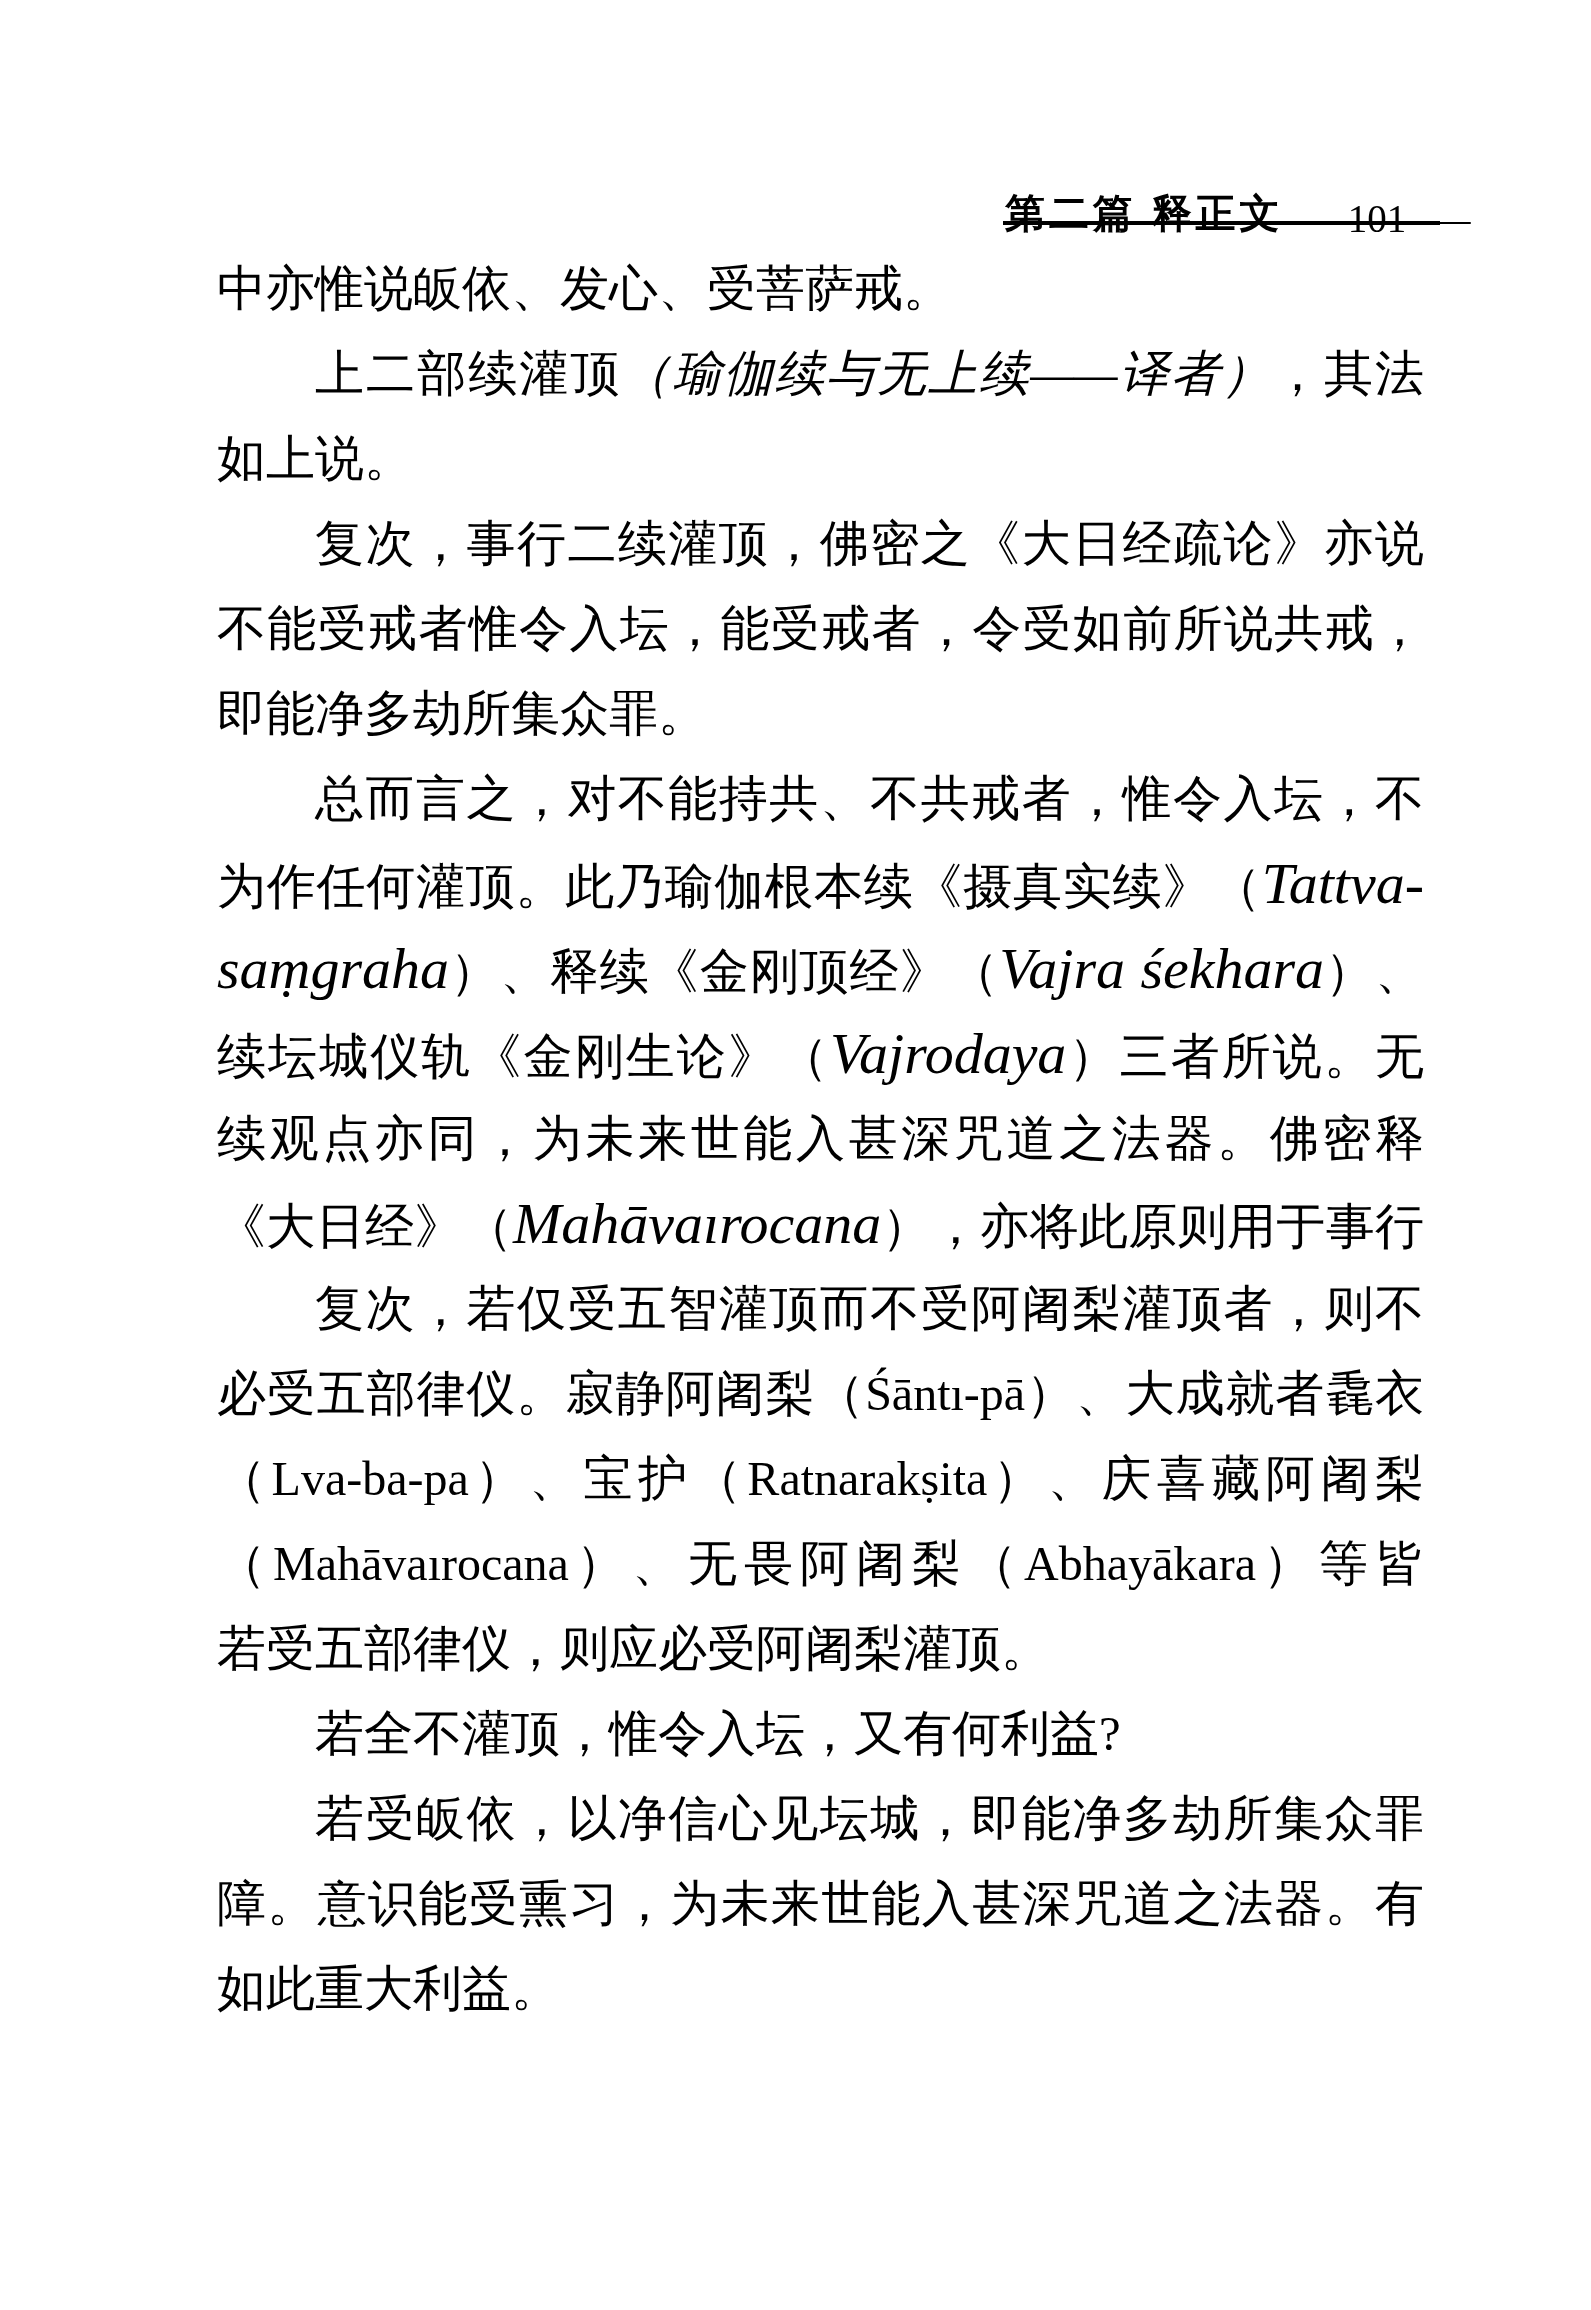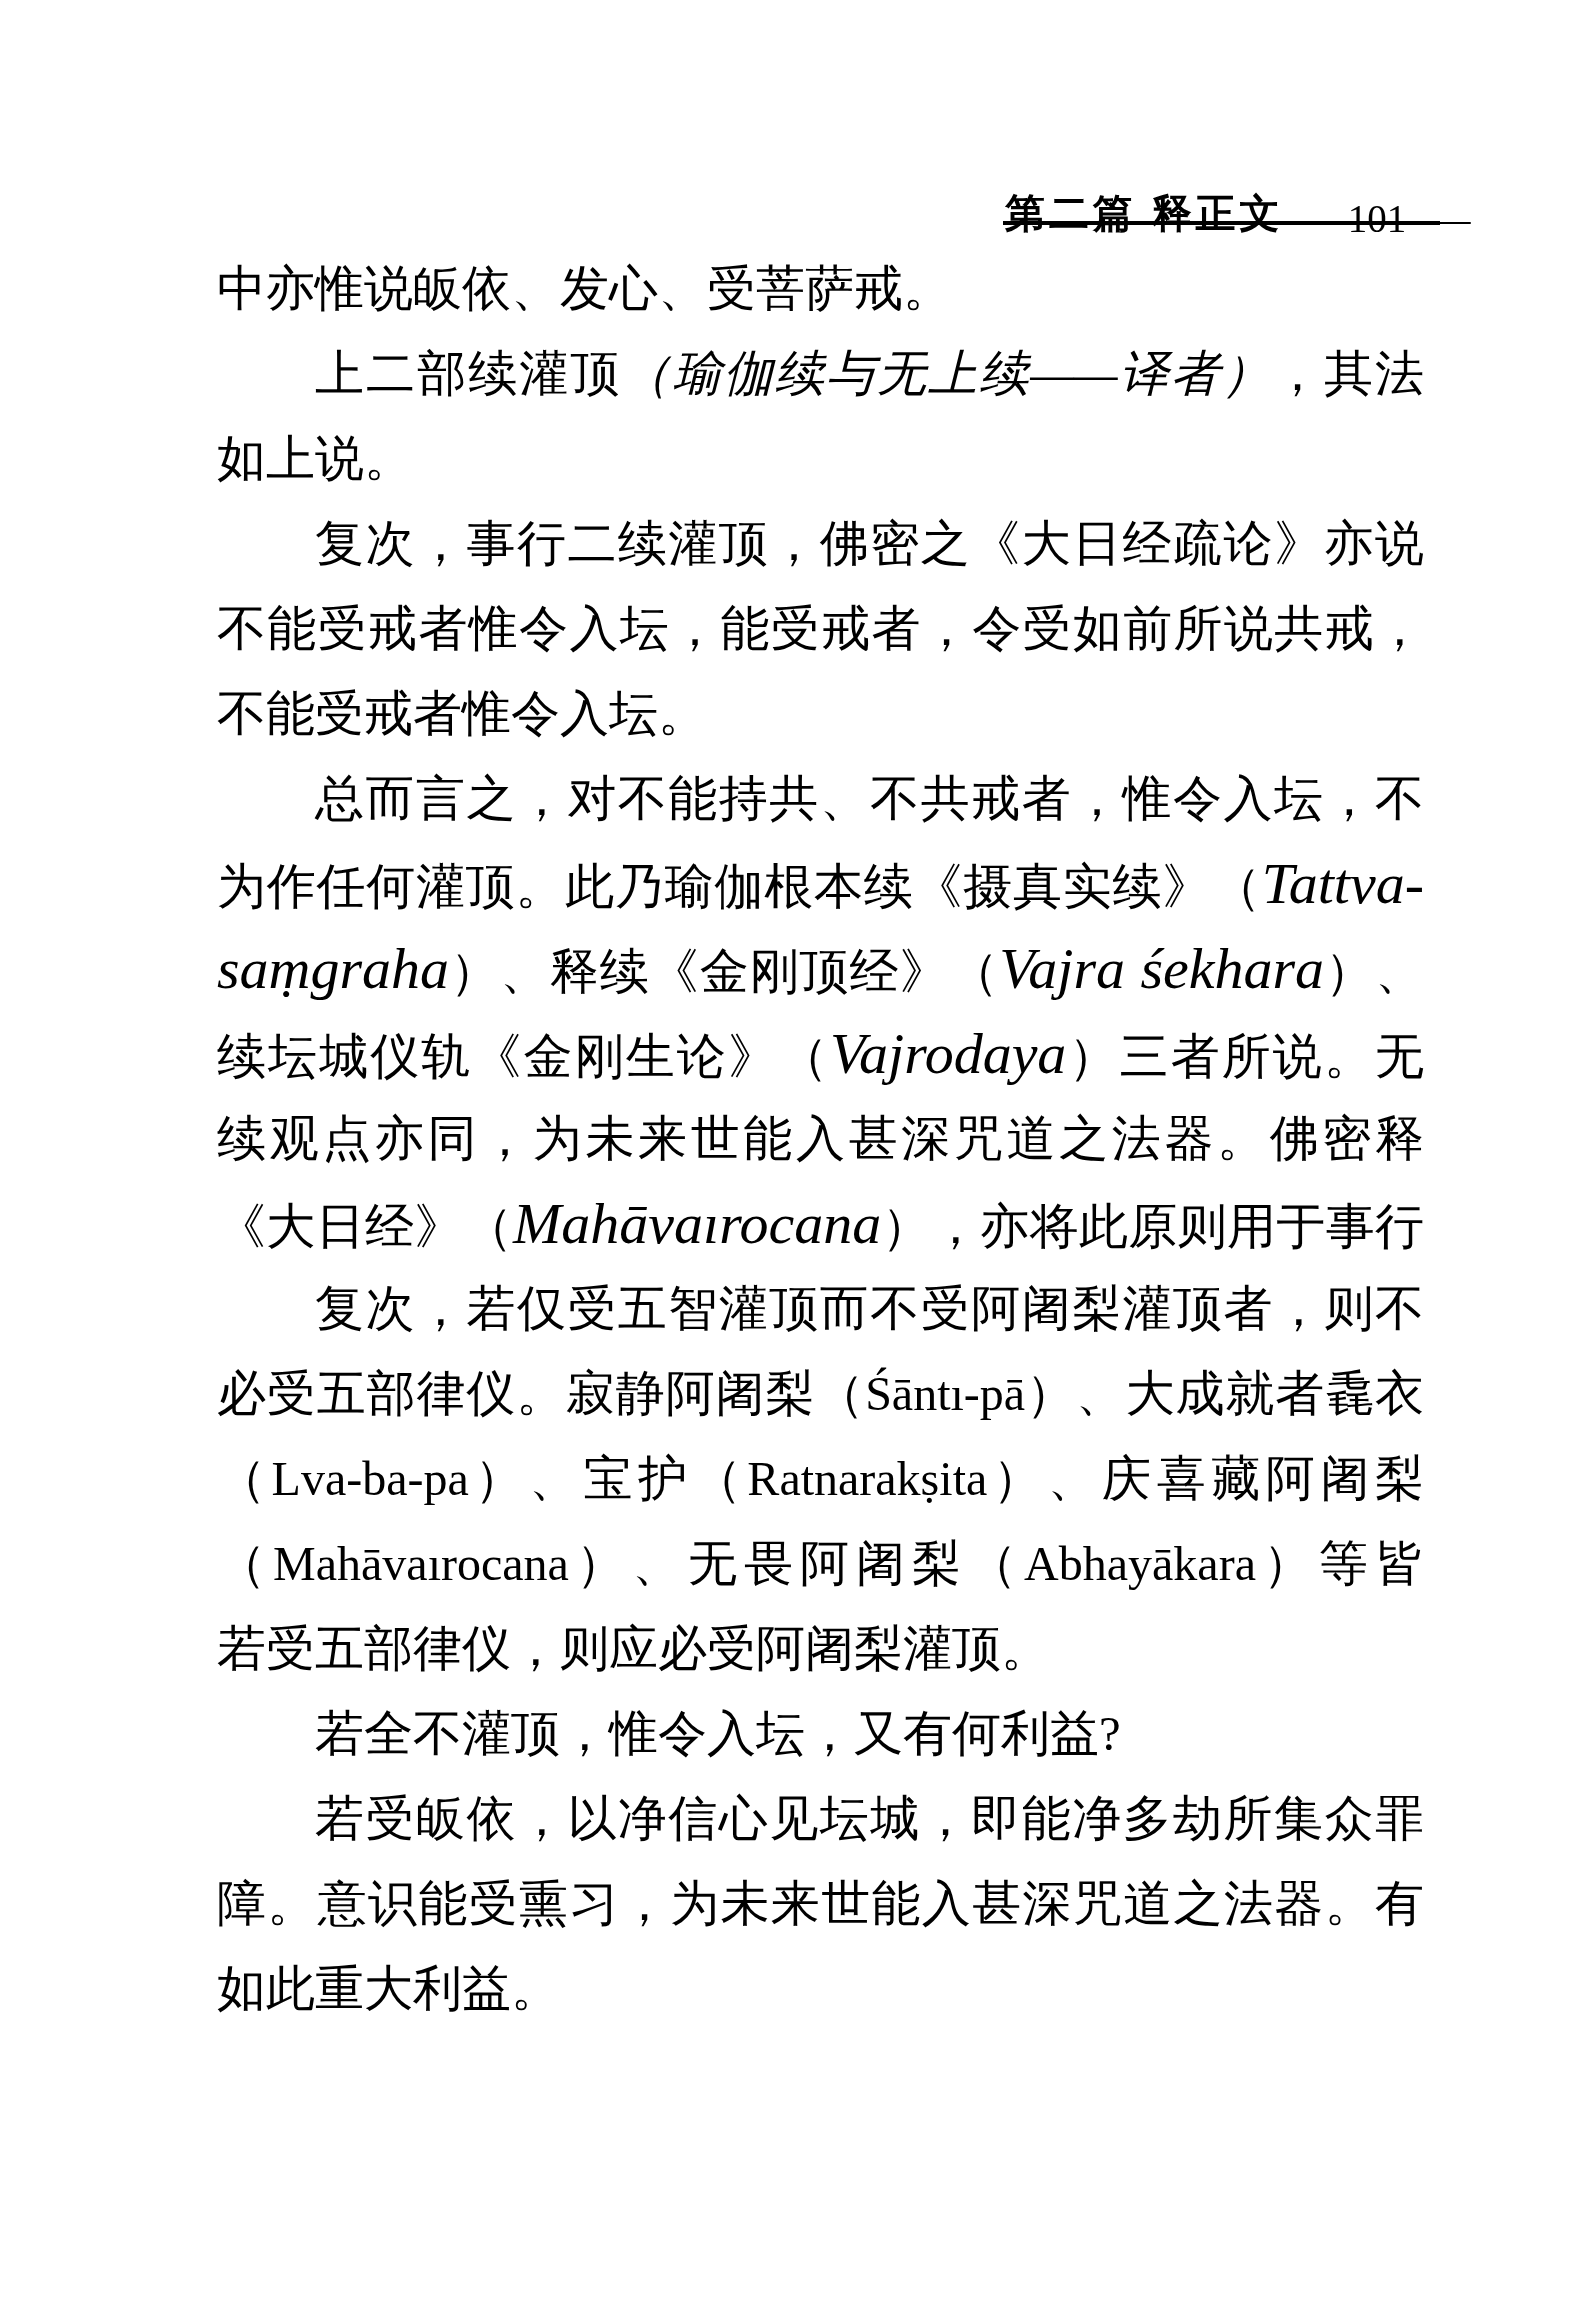--- a/index.html
+++ b/index.html
@@ -88,21 +88,21 @@
       <div class="para">
         <div class="line last"><span class="cn">中亦惟说皈依、发心、受菩萨戒。</span></div>
       </div>
       <div class="para">
         <div class="line ind"><span class="cn">上二部续灌顶</span><span class="kai">（瑜伽续与无上续——译者）</span><span class="cn">，其法应</span></div>
         <div class="line last"><span class="cn">如上说。</span></div>
       </div>
       <div class="para">
         <div class="line ind"><span class="cn">复次，事行二续灌顶，佛密之《大日经疏论》亦说</span></div>
         <div class="line"><span class="cn">不能受戒者惟令入坛，能受戒者，令受如前所说共戒，</span></div>
-        <div class="line last"><span class="cn">不能受戒者惟令入坛。</span></div>
+        <div class="line last"><span class="cn">即能净多劫所集众罪。</span></div>
       </div>
       <div class="para">
         <div class="line ind"><span class="cn">总而言之，对不能持共、不共戒者，惟令入坛，不</span></div>
         <div class="line"><span class="cn">为作任何灌顶。此乃瑜伽根本续《摄真实续》（</span><span class="li">Tattva-</span></div>
         <div class="line"><span class="li">saṃgraha</span><span class="cn">）、释续《金刚顶经》（</span><span class="li">Vajra śekhara</span><span class="cn">）、瑜伽</span></div>
         <div class="line"><span class="cn">续坛城仪轨《金刚生论》（</span><span class="li">Vajrodaya</span><span class="cn">）三者所说。无上</span></div>
         <div class="line"><span class="cn">续观点亦同，为未来世能入甚深咒道之法器。佛密释</span></div>
         <div class="line"><span class="cn">《大日经》（</span><span class="li">Mahāvaırocana</span><span class="cn">），亦将此原则用于事行二续。</span></div>
       </div>
       <div class="para">

